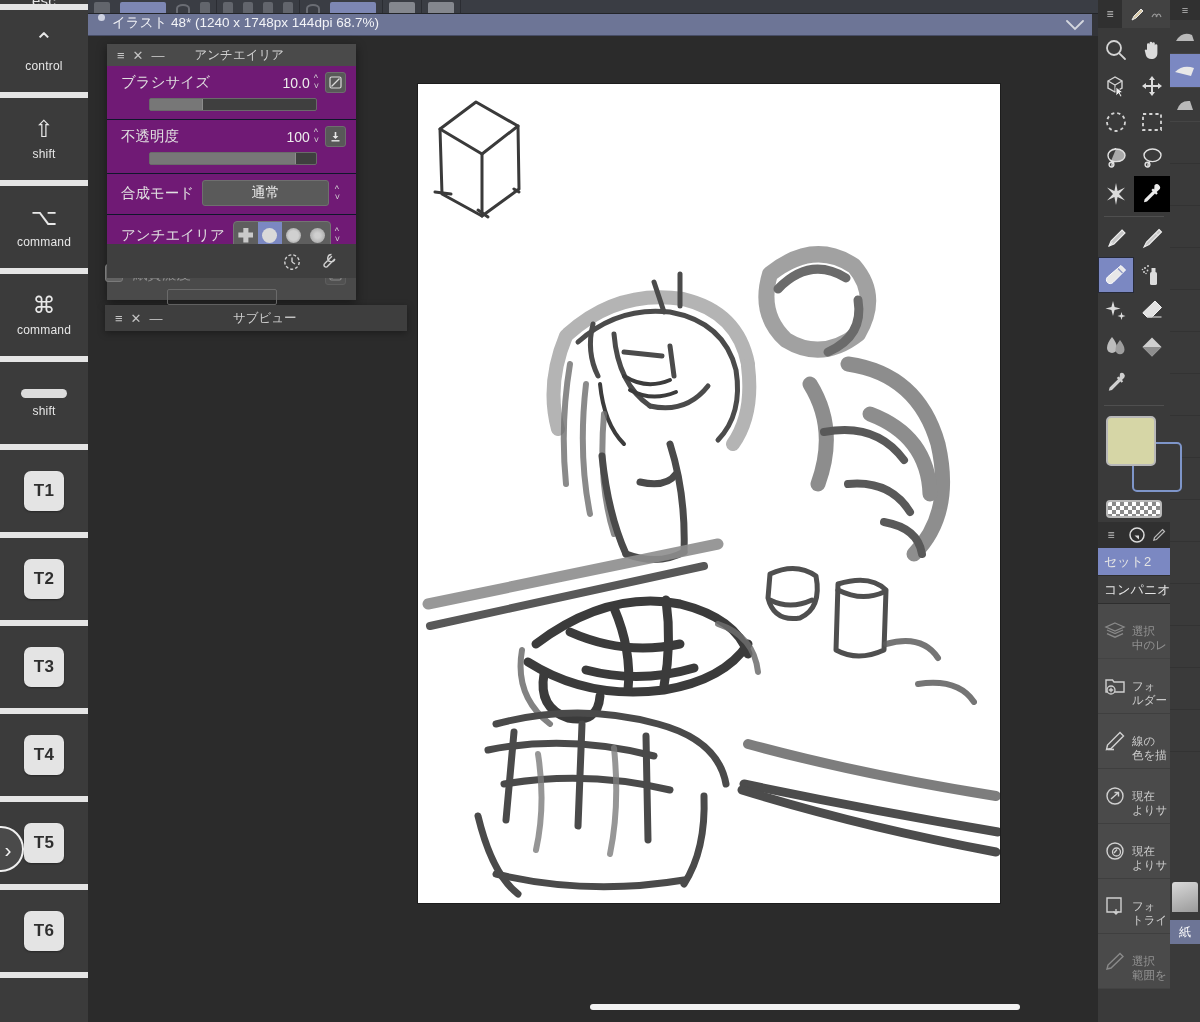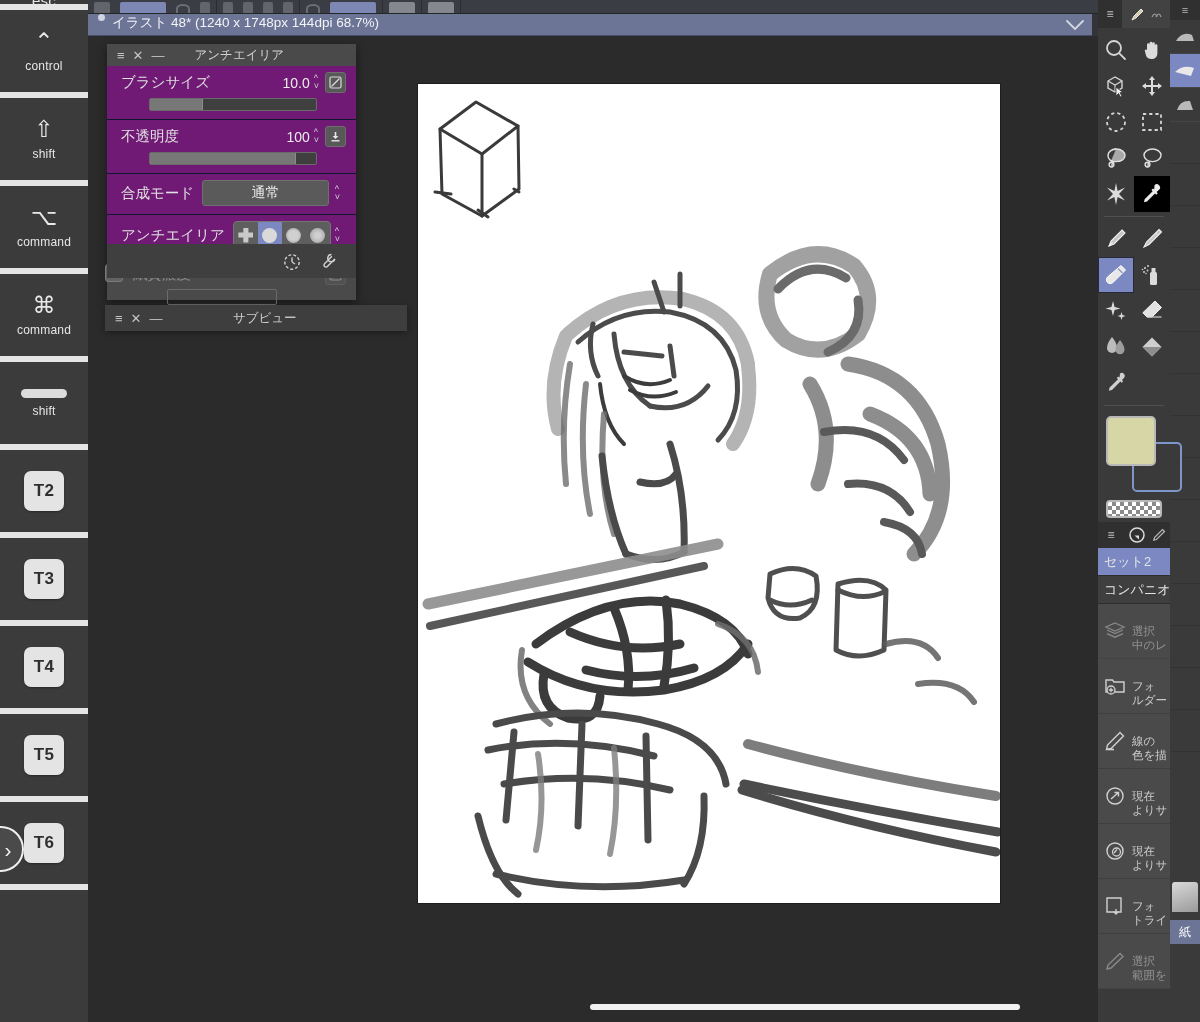--- a/index.html
+++ b/index.html
@@ -230,20 +230,23 @@
     <div class="key">
       <span class="key-gly">⌘</span>
       <span class="key-lbl">command</span>
     </div>
 
     <div class="key">
       <span class="spacebar"></span>
       <span class="key-lbl">shift</span>
     </div>
 
+    <div class="key">
+      <span class="tkey">T1</span>
+    </div>
     <div class="key">
       <span class="tkey">T2</span>
     </div>
     <div class="key">
       <span class="tkey">T3</span>
     </div>
     <div class="key">
       <span class="tkey">T4</span>
     </div>
     <div class="key">

